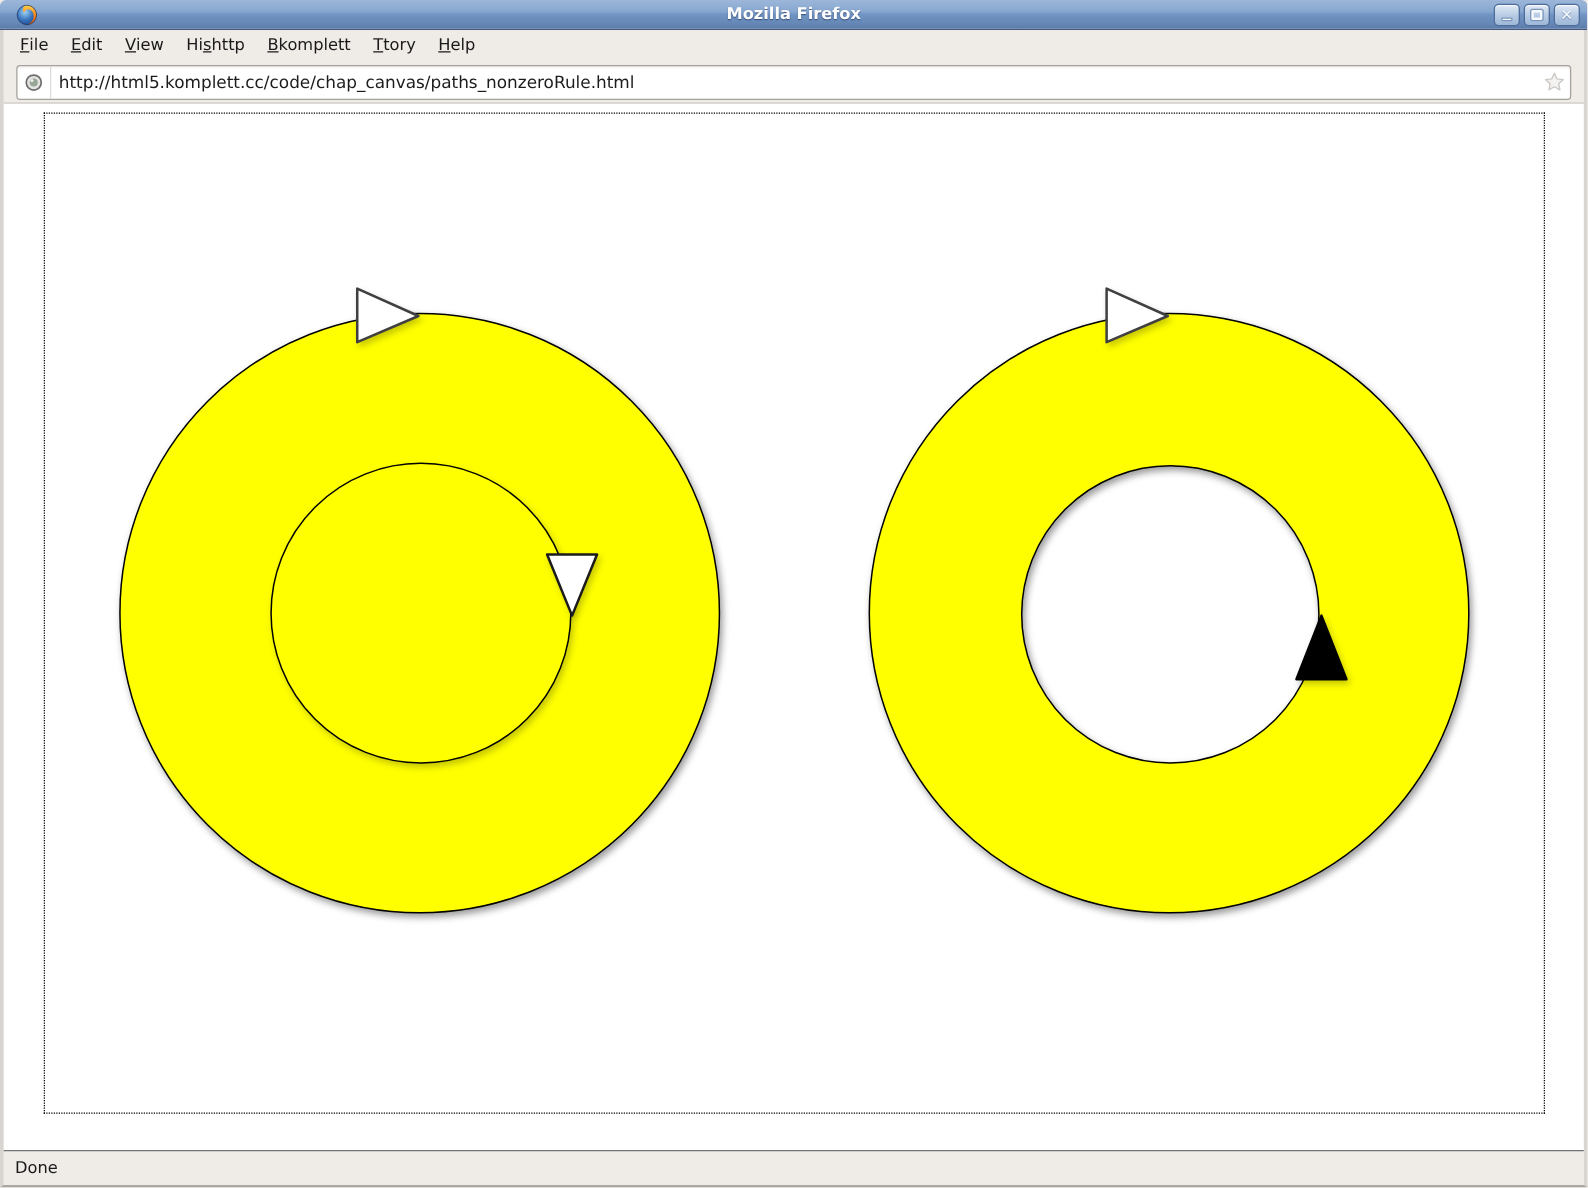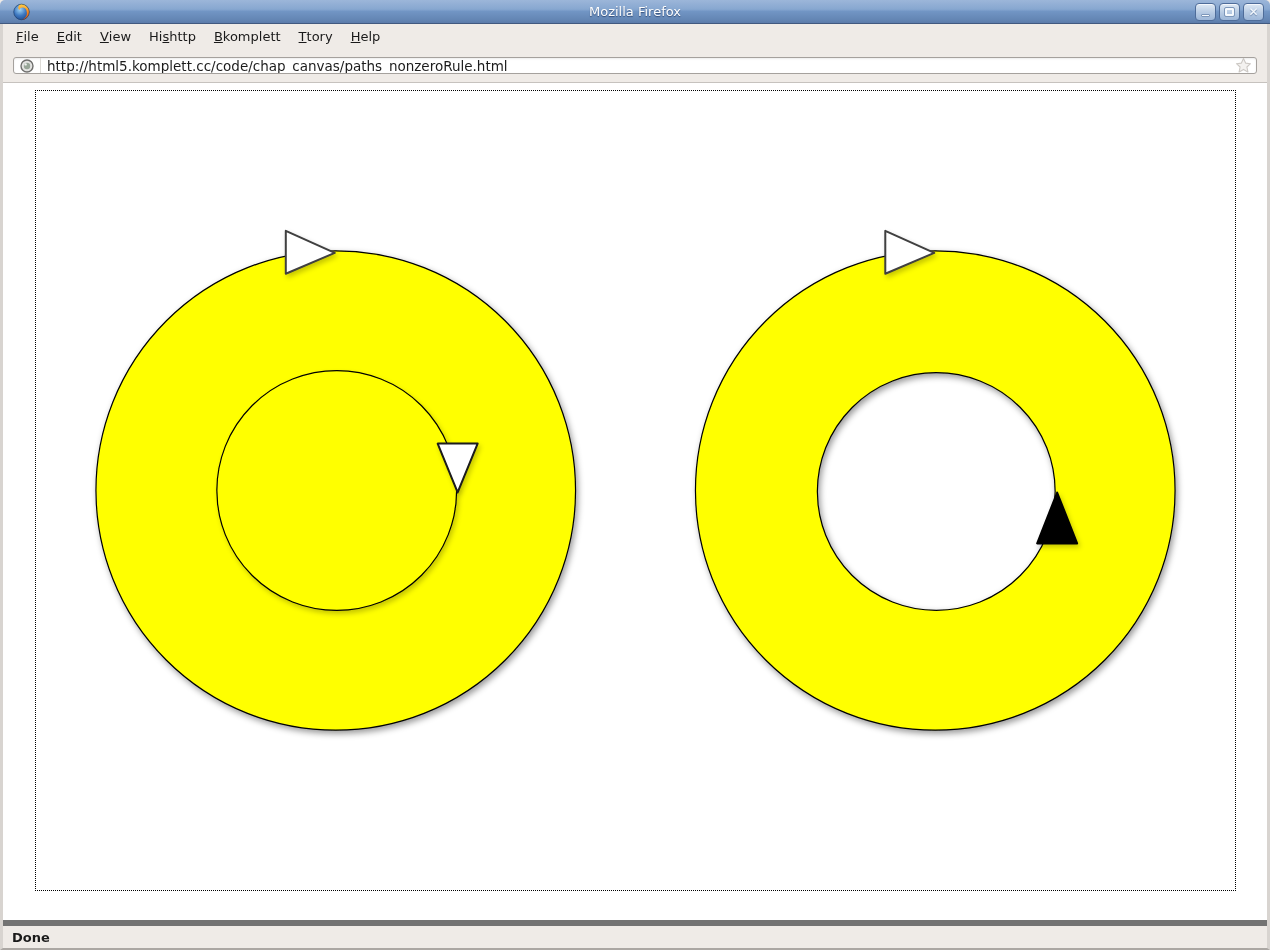--- a/index.html
+++ b/index.html
@@ -11,21 +11,21 @@
   .titlebar {
     height:24px; display:flex; align-items:center;
     background:linear-gradient(to bottom,#9cb6d9 0%,#87a7d0 40%,#7195c4 50%,#6486b4 85%,#5b7baa 100%);
     border-bottom:1px solid #41597f;
     border-radius:5px 5px 0 0;
     position:relative;
   }
   .titlebar .app-icon { width:19px; height:19px; margin-left:12px; flex:0 0 auto; }
   .title-text {
     position:absolute; left:0; right:0; text-align:center;
-    font-size:13px; font-weight:normal; color:#ffffff;
+    font-size:13px; font-weight:bold; color:#ffffff;
     text-shadow:0 1px 1px rgba(20,40,80,.65);
   }
   .win-controls { margin-left:auto; margin-right:6px; display:flex; gap:3px; z-index:2; }
   .wc {
     width:21px; height:18px; border-radius:4px; border:1px solid #4e6c99;
     background:linear-gradient(to bottom,#dfe9f4,#b6cae3 55%,#9db7d8);
     box-shadow:inset 0 1px 0 rgba(255,255,255,.7);
     display:flex; align-items:center; justify-content:center; cursor:pointer;
   }
   .g-min { width:9px; height:3px; background:#f5f9fd; border:1px solid #7d97ba; border-radius:1px; margin-top:7px; }
@@ -39,43 +39,43 @@
   }
 
   
   .menubar { height:25px; display:flex; align-items:stretch; padding-left:4px; background:#efebe7; font-size:13px; color:#1a1a1a; }
   .menu-item { display:flex; align-items:center; padding:0 9px; cursor:default; }
   .menu-item .mn { text-decoration:underline; }
 
   
   .navbar { height:34px; display:flex; align-items:center; padding:0 10px; background:#efebe7; border-bottom:1px solid #c6c2be; }
   .urlbox {
-    flex:1; height:17px; background:#ffffff; border:1px solid #a5a19d; border-radius:3px;
+    flex:1; height:28px; background:#ffffff; border:1px solid #a5a19d; border-radius:3px;
     display:flex; align-items:center; overflow:hidden;
     box-shadow:inset 0 1px 2px rgba(0,0,0,.08);
   }
   .favicon-cell { width:27px; height:100%; display:flex; align-items:center; justify-content:center;
                   border-right:1px solid #dddbd7; cursor:pointer; flex:0 0 auto; }
   .url-input {
     flex:1; border:none; outline:none; font-family:"DejaVu Sans","Liberation Sans",sans-serif;
     font-size:13.5px; color:#1c1c1c; padding:0 6px; height:100%; background:transparent;
   }
   .star-cell { width:26px; height:100%; display:flex; align-items:center; justify-content:center; cursor:pointer; flex:0 0 auto; }
 
   
   .content { position:relative; height:837px; background:#ffffff; }
   .canvas-box {
     position:absolute; left:32px; top:7px; width:1201px; height:801px;
     border:1px dotted #000000; background:#ffffff;
   }
   .canvas-box svg { display:block; width:100%; height:100%; }
 
   
-  .statusbar { height:28px; background:#efebe7; border-top:6px solid #737373;
-               display:flex; align-items:center; padding-left:9px; font-size:13px; color:#1a1a1a;font-weight:bold; }
+  .statusbar { height:28px; background:#efebe7; border-top:1px solid #737373;
+               display:flex; align-items:center; padding-left:9px; font-size:13px; color:#1a1a1a; }
 </style>
 </head>
 <body>
 
 <div id="window">
 
   <div class="titlebar">
     <span class="app-icon">
       <svg viewBox="0 0 20 20" width="19" height="19">
         <defs>

